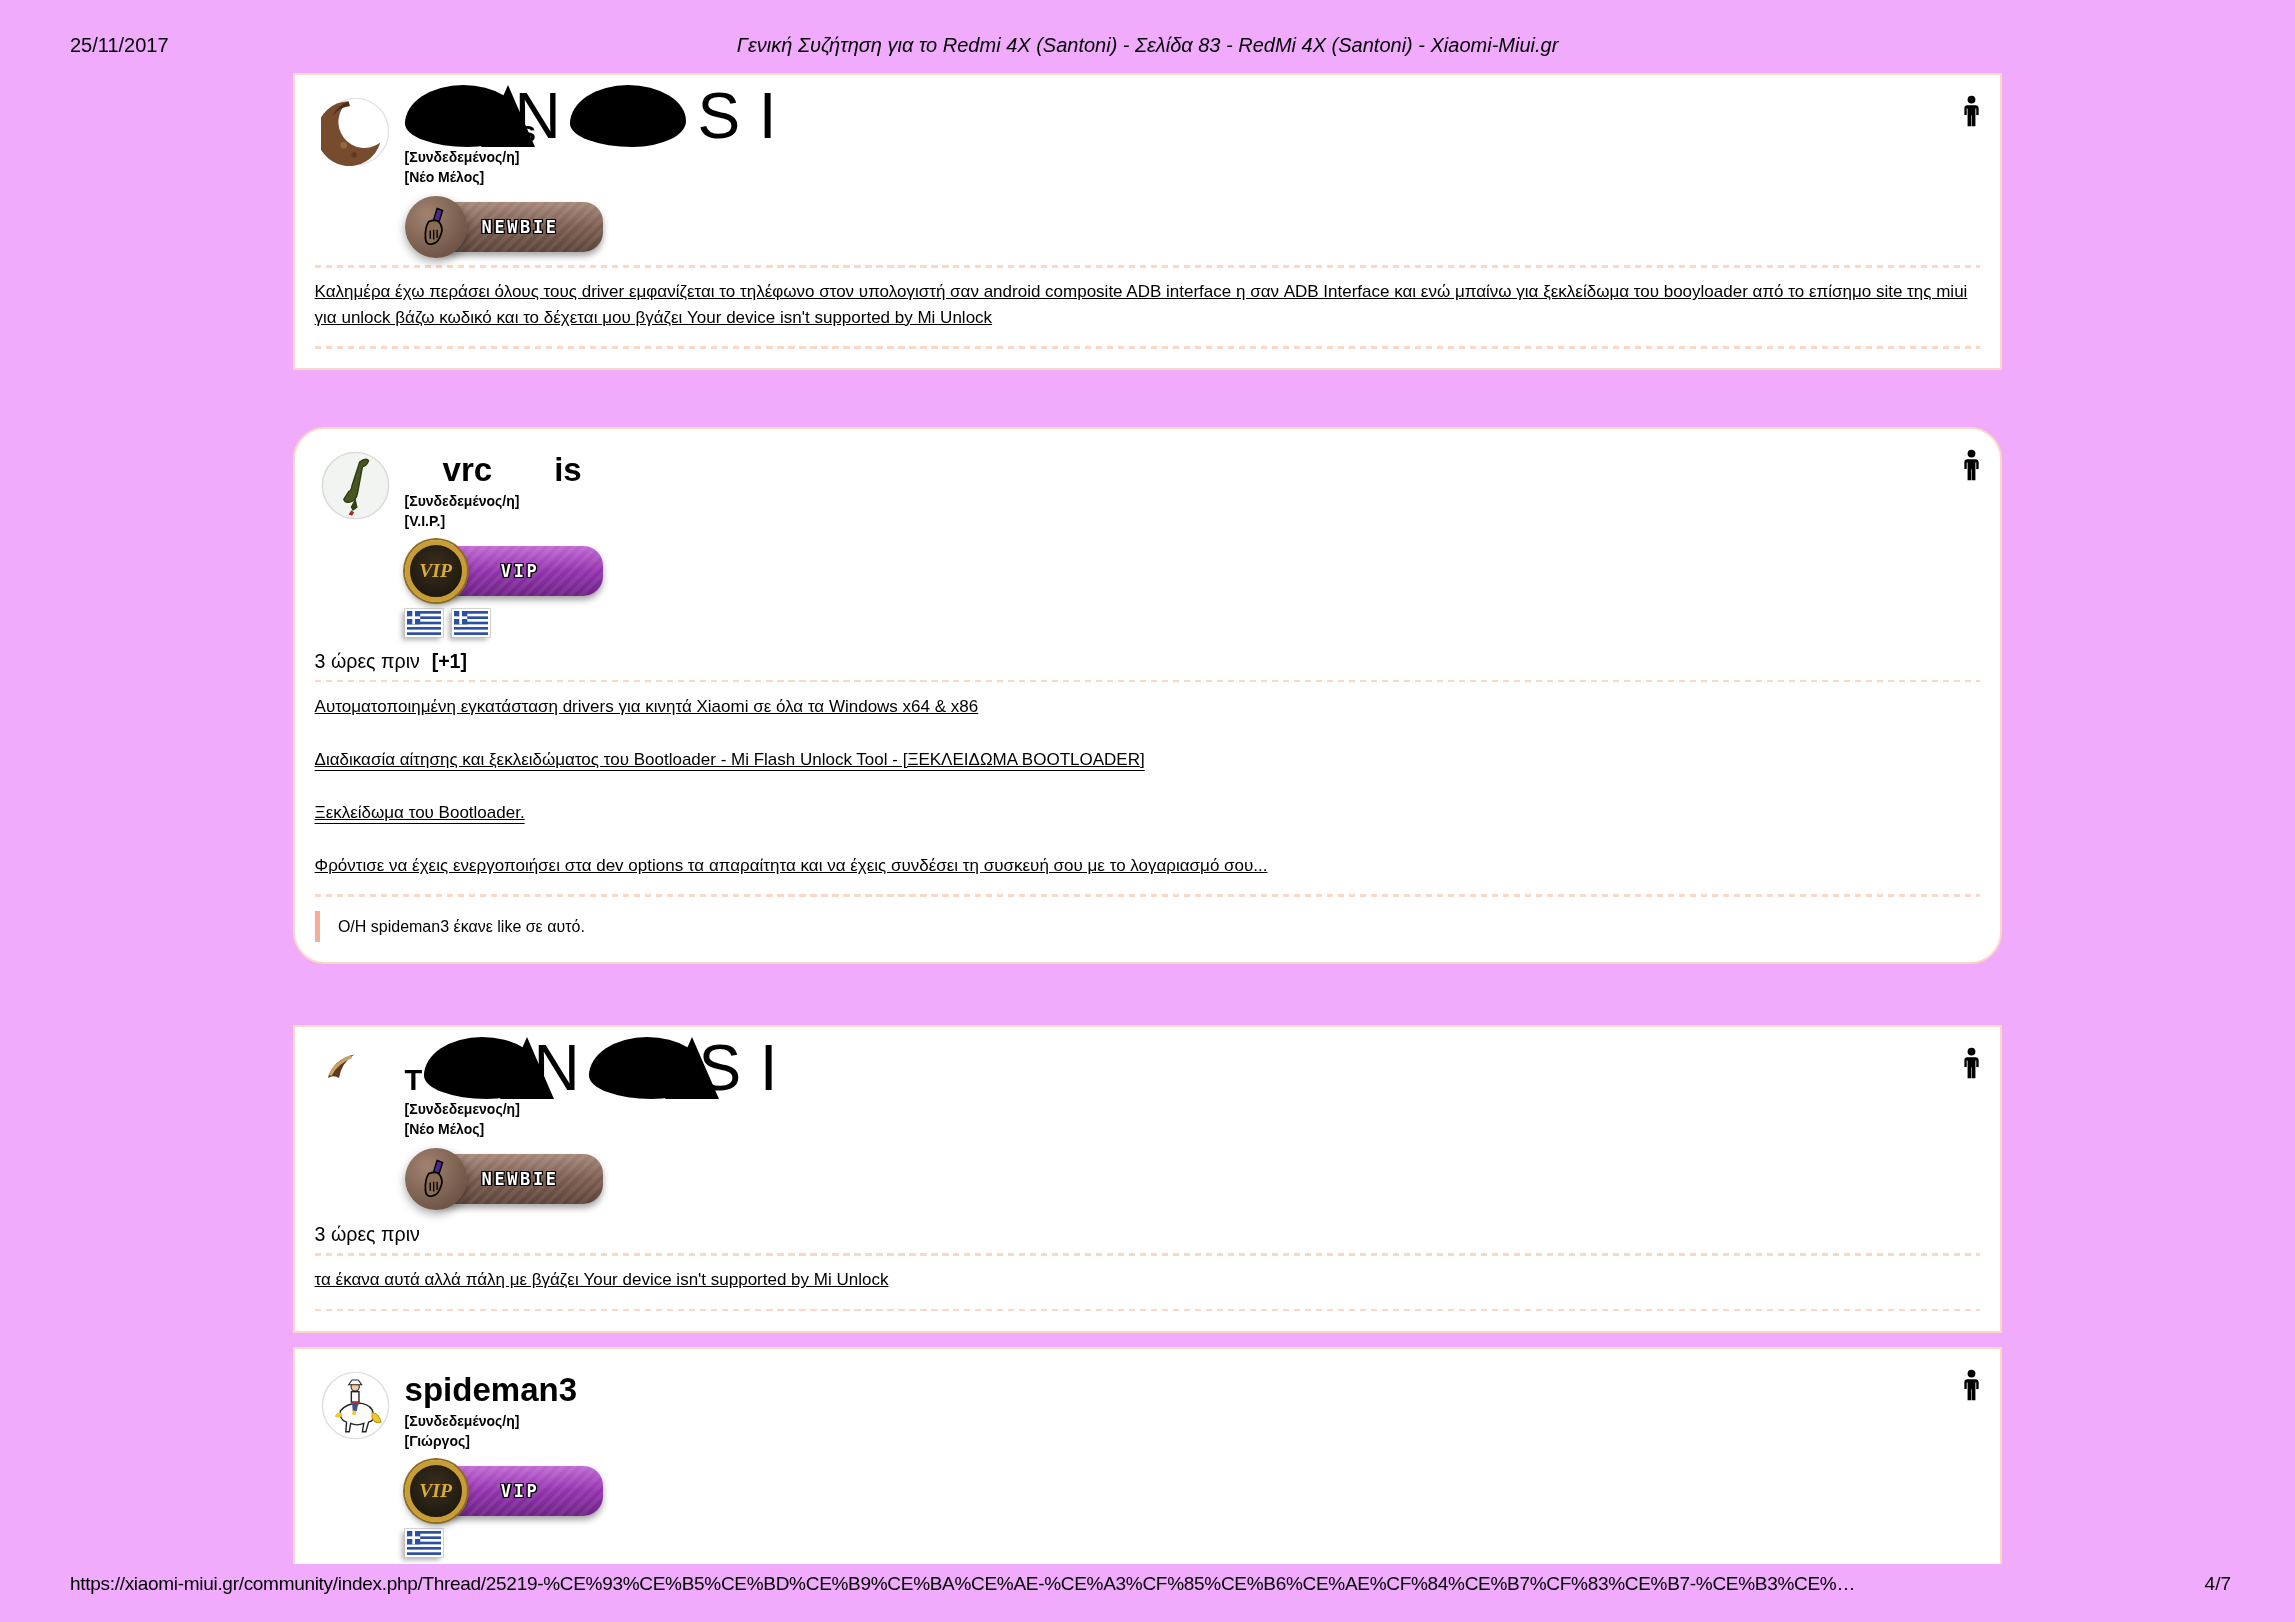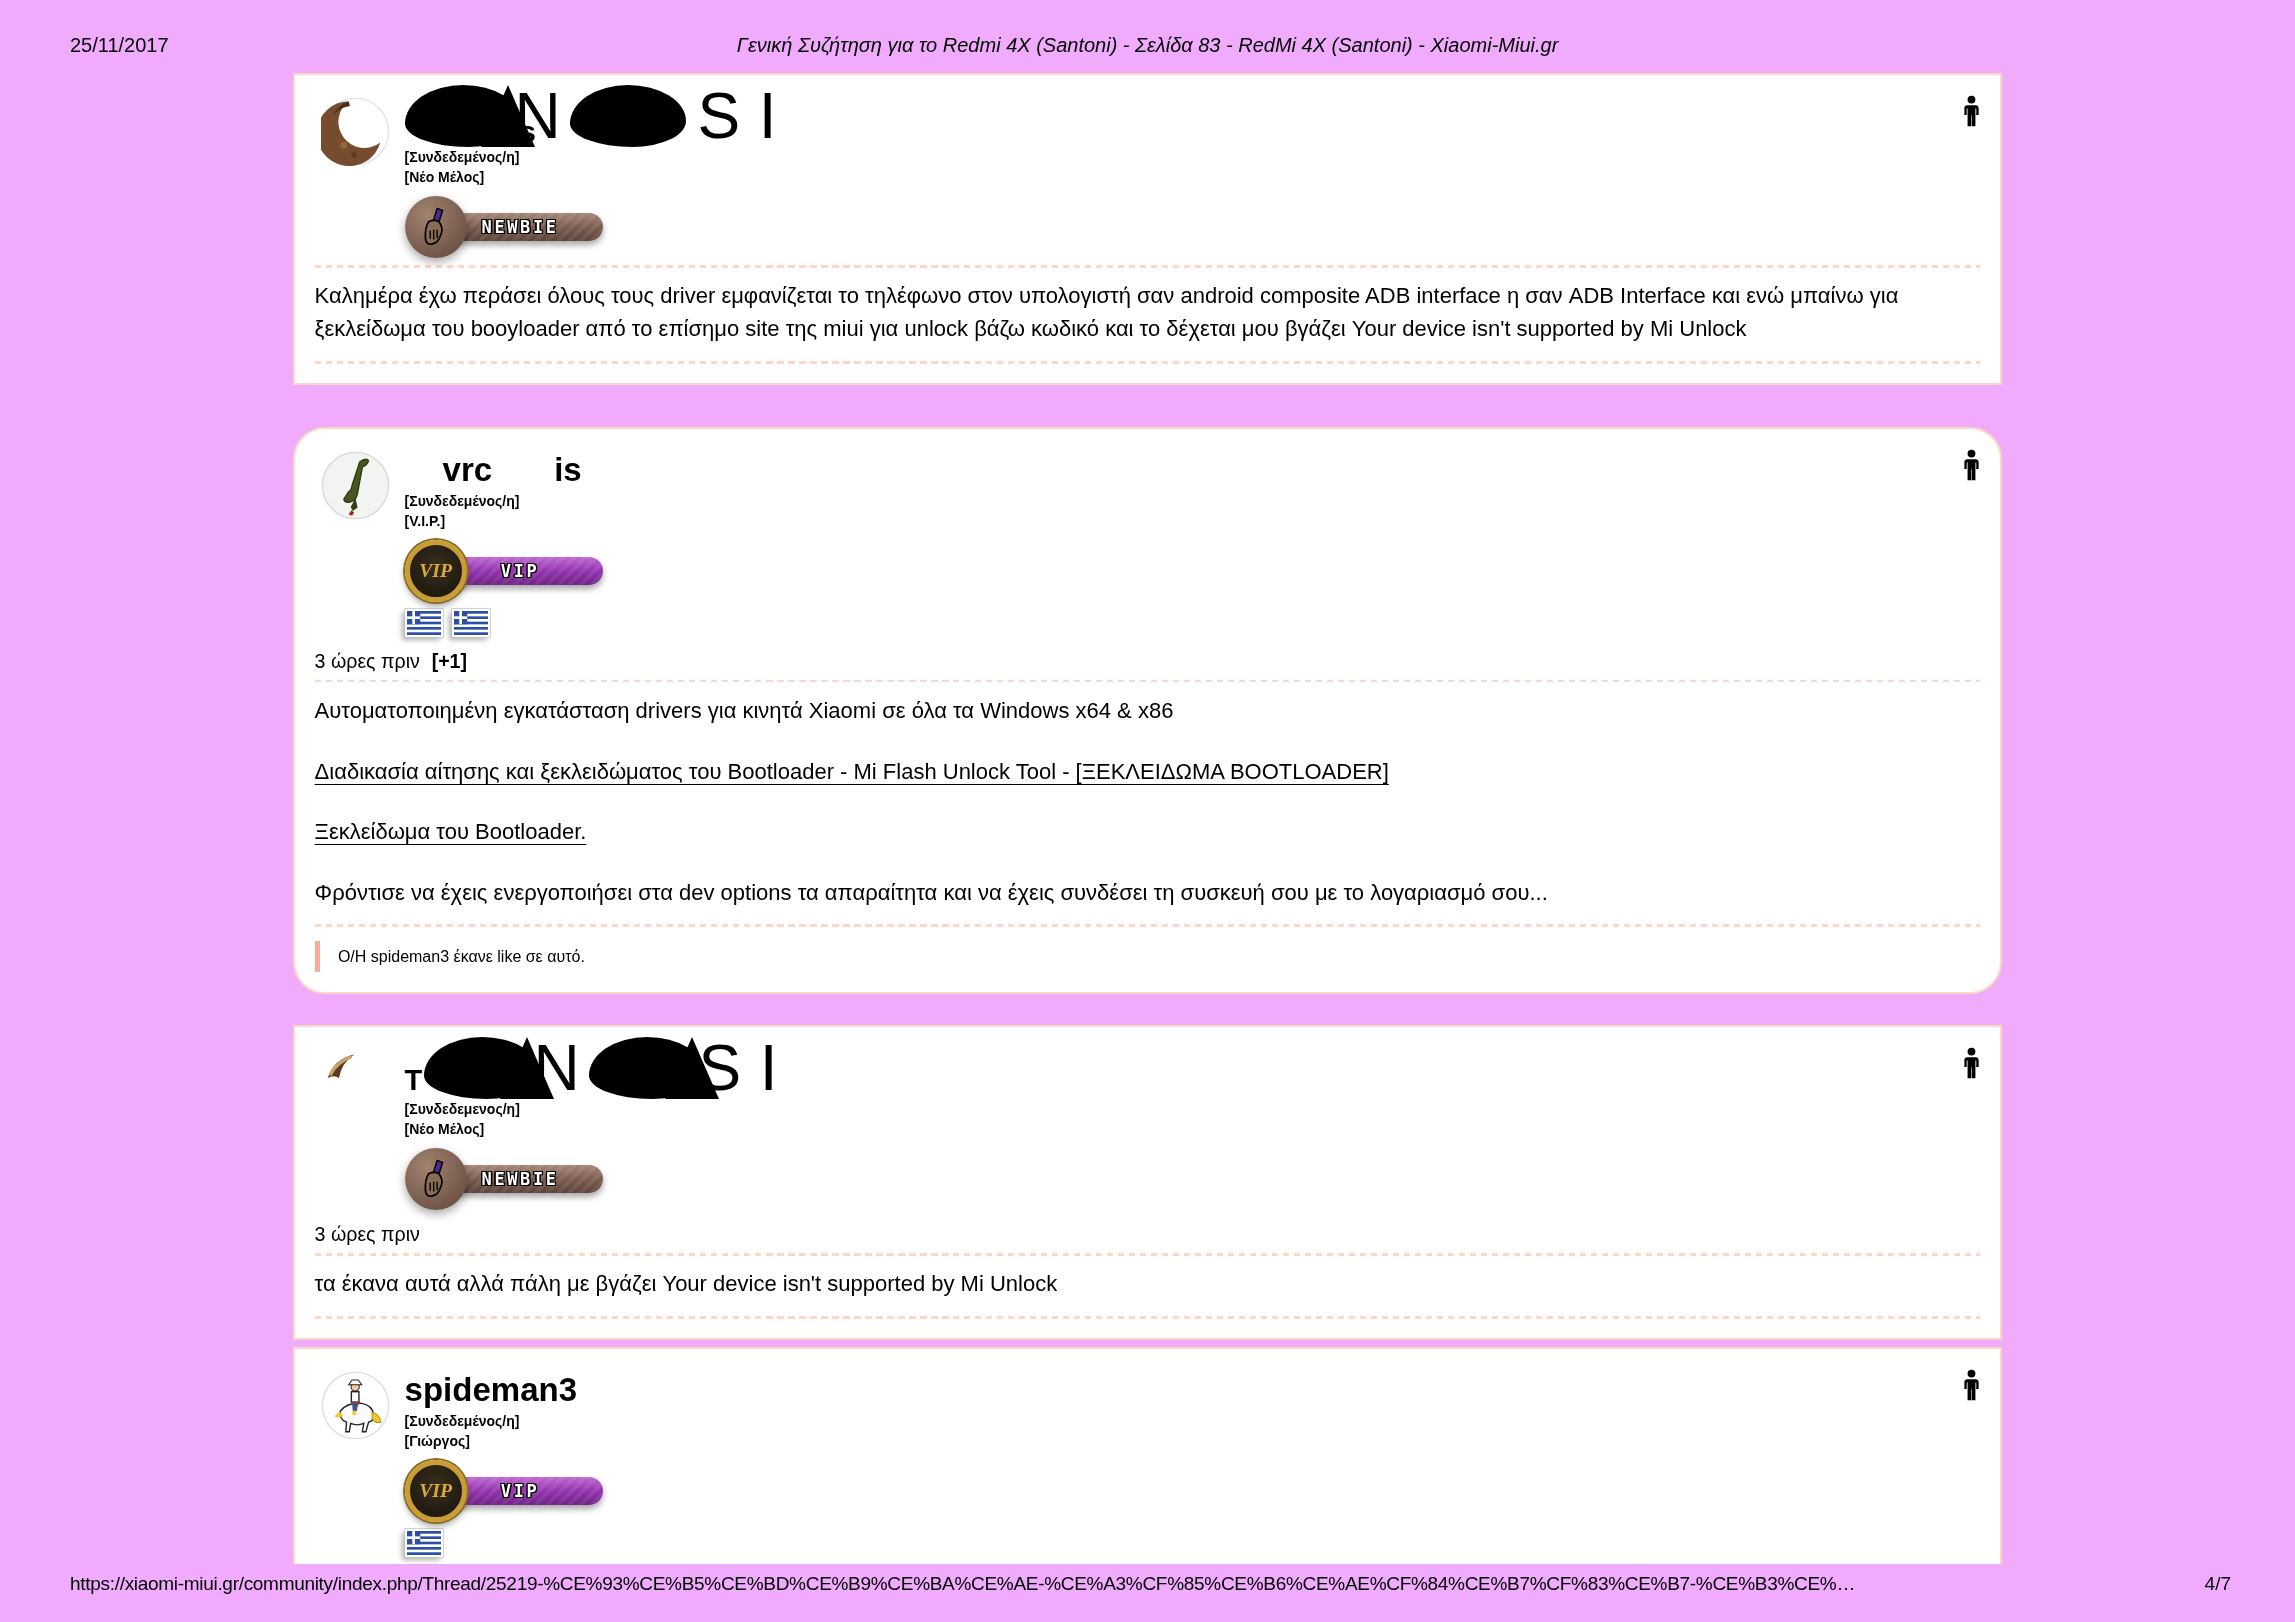--- a/index.html
+++ b/index.html
@@ -43,40 +43,40 @@
   .c-peek{font-size:29px;font-weight:700;margin-right:1.3px;padding-bottom:3.9px;}
 
   
   .badge-row{display:inline-flex;align-items:center;margin-top:10.5px;position:relative;height:63px;}
   .medallion{width:62px;height:62px;border-radius:50%;z-index:2;display:flex;align-items:center;
              justify-content:center;box-sizing:border-box;box-shadow:0 3.9px 9.2px rgba(0,0,0,.35);}
   .newbie .medallion{background:radial-gradient(circle at 35% 30%,#a1826f,#5f463a);}
   .vip .medallion{background:radial-gradient(circle at 50% 40%,#3a2f1f,#16120a);
                   border:5.2px solid #c99d35;box-shadow:0 0 0 2px #8a6d20,0 3.9px 7.9px rgba(0,0,0,.4);}
   .vip-coin{color:#d9ab3a;font:italic 700 19.6px "Liberation Serif",serif;}
-  .pill{height:28px;width:165px;margin-left:-29px;display:flex;align-items:center;justify-content:center;
+  .pill{height:50px;width:165px;margin-left:-29px;display:flex;align-items:center;justify-content:center;
         border-radius:0 19.6px 19.6px 0;position:relative;overflow:hidden;box-shadow:0 3.9px 6.5px rgba(0,0,0,.35);}
   .newbie .pill{background:linear-gradient(180deg,#a5887a,#7b5d4f 50%,#5c443a);}
   .vip .pill{background:linear-gradient(180deg,#c06ad2,#9333ae 50%,#6d2384);}
   .pill::after{content:"";position:absolute;inset:0;
                background:repeating-linear-gradient(135deg,rgba(255,255,255,.07) 0 3.9px,rgba(0,0,0,0) 3.9px 7.9px);}
   .pill-label{position:relative;z-index:1;color:#fff;font-family:"DejaVu Sans Mono",monospace;font-weight:700;
               font-size:17px;letter-spacing:2.6px;
               text-shadow:-1.3px -1.3px 0 #000,1.3px -1.3px 0 #000,-1.3px 1.3px 0 #000,1.3px 1.3px 0 #000;}
 
   .flags-row{margin-top:6.5px;display:flex;gap:9.2px;}
   .flag{display:inline-block;border:2px solid #fff;line-height:0;
         box-shadow:0 0 0 0.7px #c2c2c2,-2.6px 3.3px 5.2px rgba(0,0,0,.3);}
 
   
   .timestamp{margin-top:13px;font-size:19.6px;}
   .like-badge{font-weight:700;margin-left:11.8px;}
   .divider{height:2.6px;margin-top:6.5px;
            background:repeating-linear-gradient(90deg,#fbd7c5 0 6.5px,rgba(0,0,0,0) 6.5px 11px);}
-  .post-body{margin-top:11.8px;font-size:22px;line-height:1.5;}
+  .post-body{margin-top:11.8px;font-size:17px;line-height:1.5;text-decoration:underline;}
   .post-body p{margin:0 0 27.5px;}
   .post-body p:last-child{margin:0;}
   .post-body p.link{text-decoration:underline;text-underline-offset:4.6px;text-decoration-thickness:1.3px;}
   .bottom-divider{margin-top:15.7px;}
   .quote{margin:14.4px 0 0;padding:6.5px 0 6.5px 18.3px;border-left:5.2px solid #f3ad9a;font-size:16px;}
 </style>
 </head>
 <body>
 
 <div class="page">

